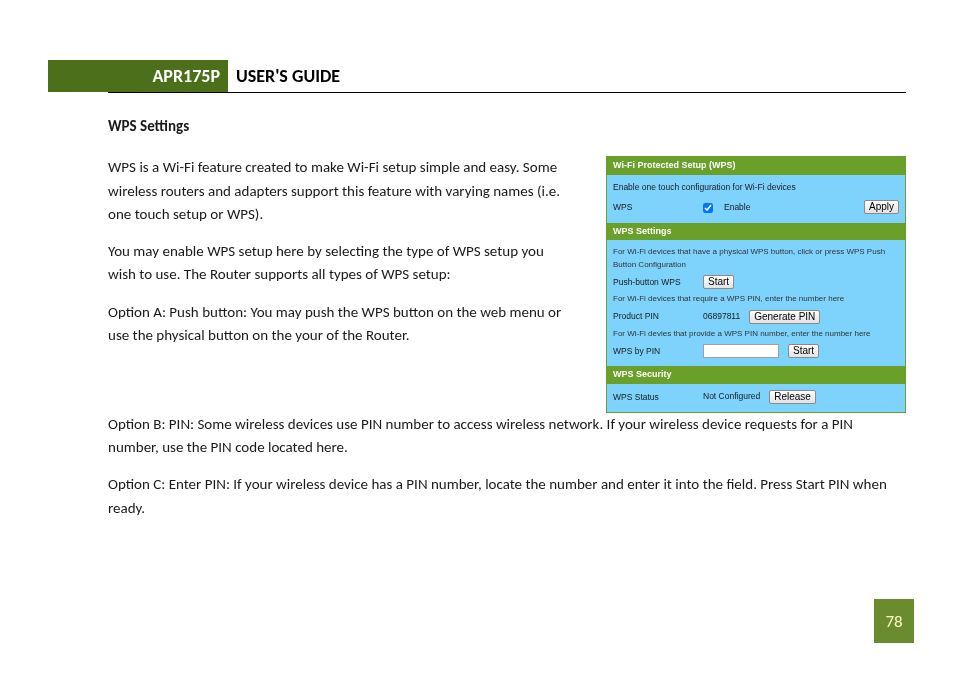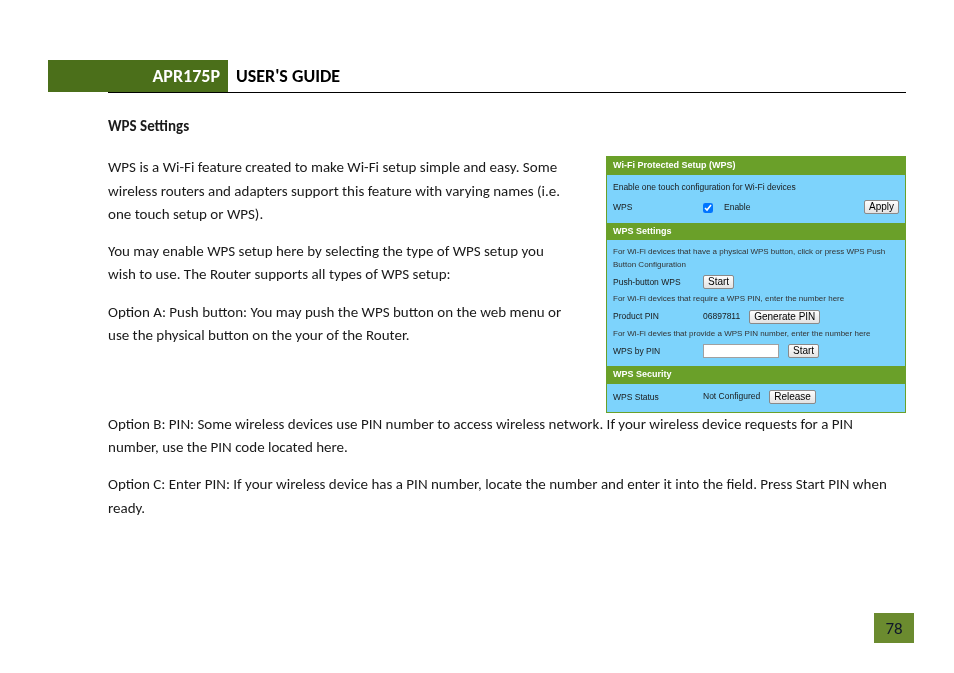--- a/index.html
+++ b/index.html
@@ -155,23 +155,23 @@
     font-size: 8px;
     color: #333;
     margin: 2px 0;
   }
   
   .page-num {
     position: absolute;
     right: 40px;
     bottom: 30px;
     width: 40px;
-    height: 30px;
+    height: 44px;
     background: #6b8b2f;
-    color: #0f172a;
+    color: #fef9c3;
     font-size: 17px;
     display: flex;
     align-items: center;
     justify-content: center;
   }
 </style>
 </head>
 <body>
 
 <div class="page">

